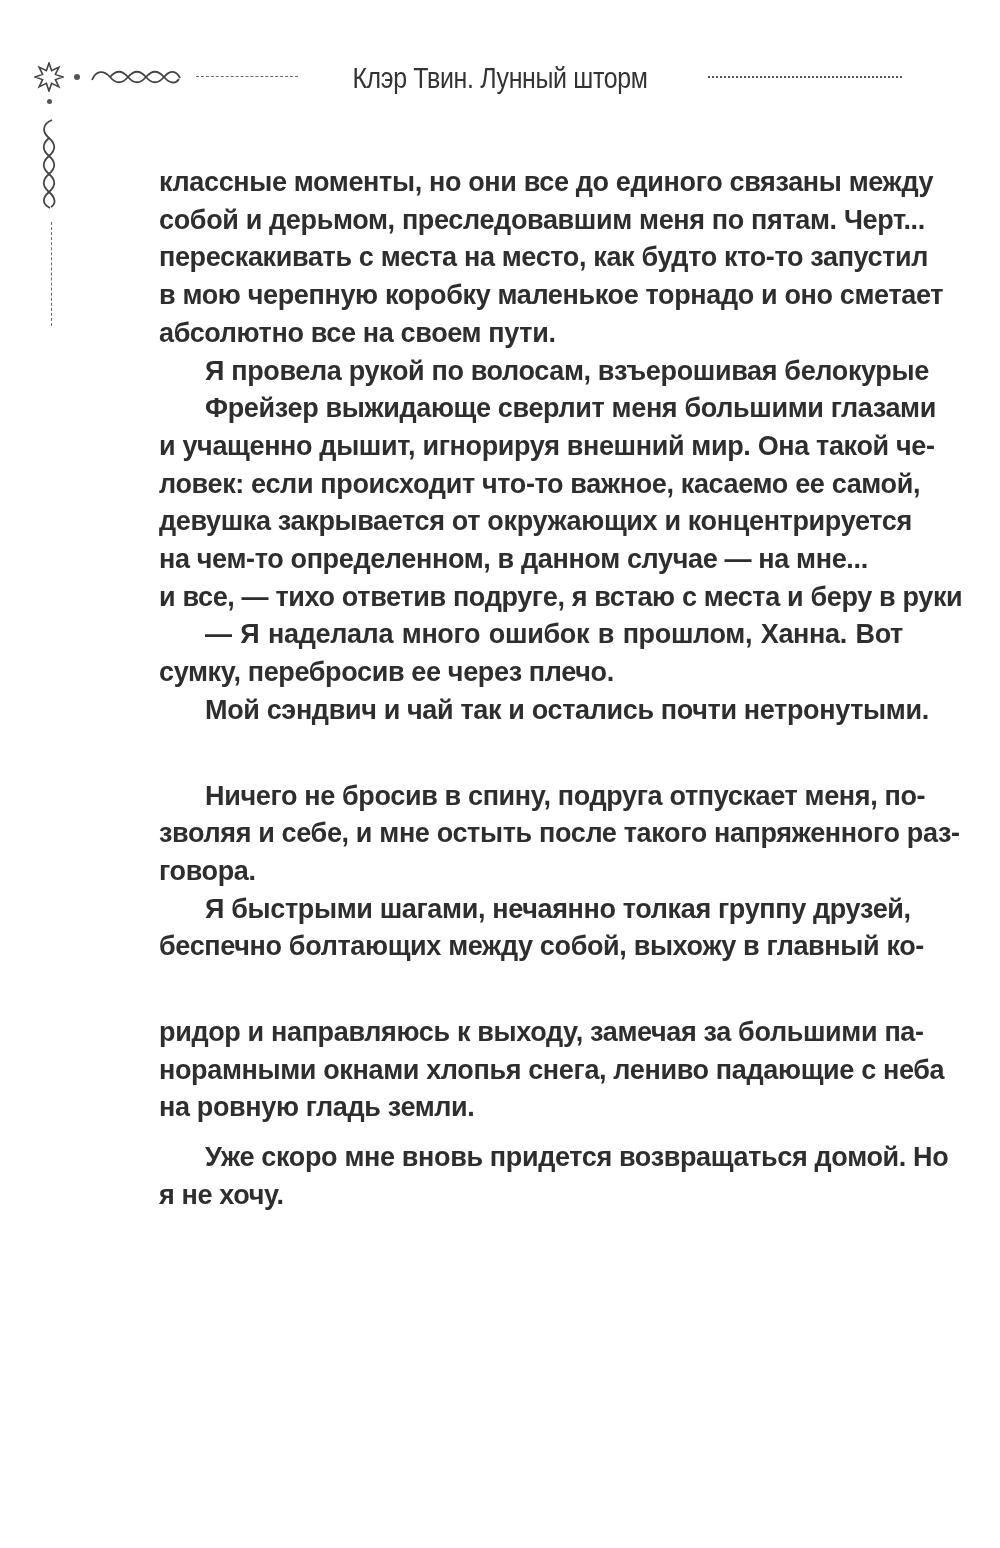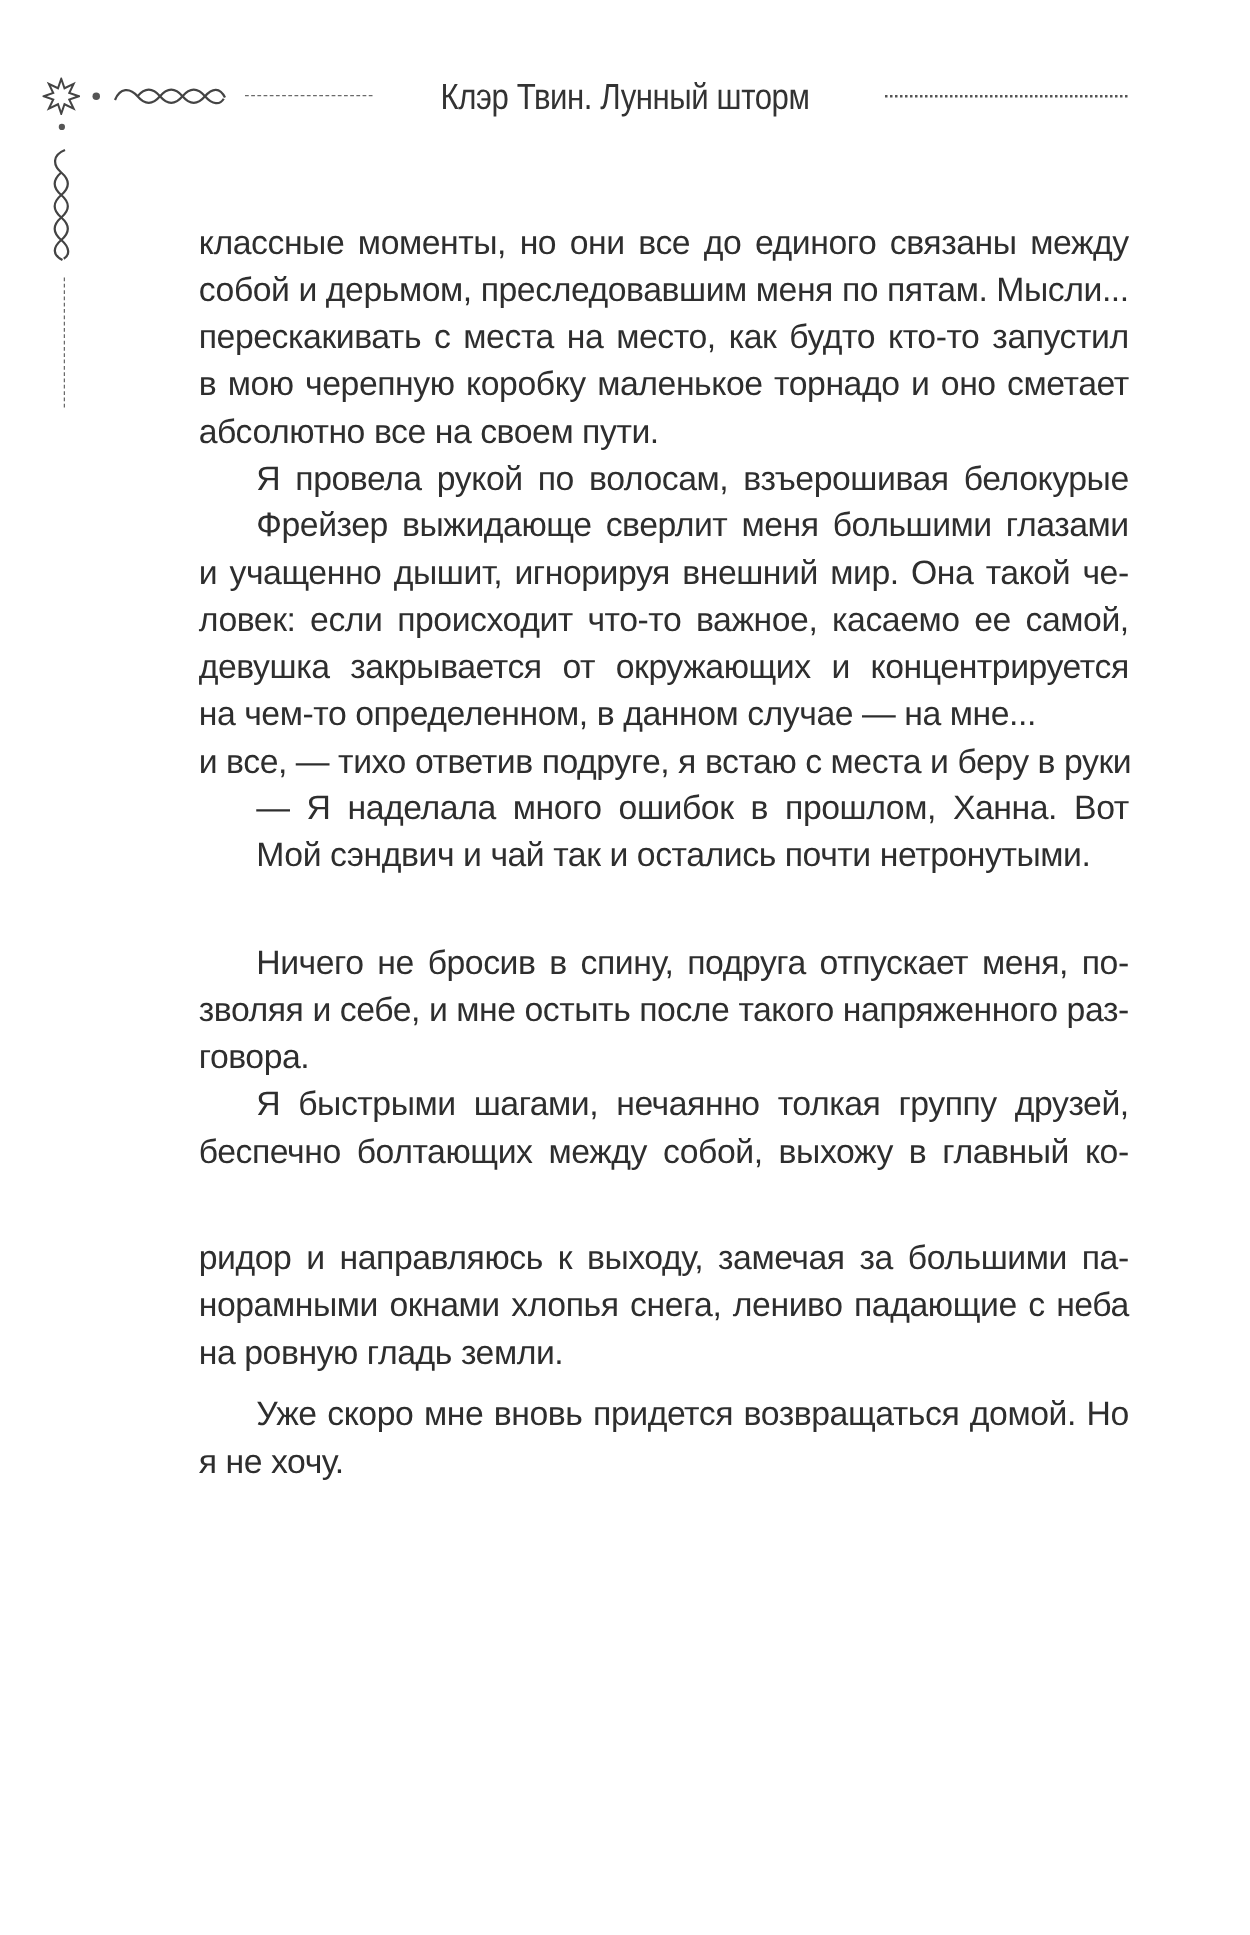--- a/index.html
+++ b/index.html
@@ -92,28 +92,29 @@
       left: 51px;
       top: 222px;
       width: 0;
       height: 104px;
       border-left: 1px dashed #6a6a6a;
     }
     
     .body-text {
       position: absolute;
       left: 113px;
-      top: 176px;
+      top: 164px;
       width: 790px;
       font-family: "Liberation Sans", sans-serif;
       font-size: 27px;
       line-height: 37.7px;
       color: #2e2e2e;
       text-align: justify;
       text-align-last: left;
+      font-weight: bold;
     }
     .body-text p {
       margin: 0;
       text-indent: 46px;
       letter-spacing: -0.35px;
     }
     .line { display: block; text-align: justify; text-align-last: justify; white-space: nowrap; }
     .line.last { text-align-last: left; }
     .line.indent { padding-left: 46px; }
   </style>
@@ -140,41 +141,42 @@
   <svg class="ornament-twist-v" viewBox="0 0 22 92">
     <path d="M14,2 C4,6 4,14 11,20 C18,26 18,32 11,38 C4,44 4,50 11,56 C18,62 18,68 11,74 C4,80 4,86 12,90" fill="none" stroke="#444" stroke-width="1.8"></path>
     <path d="M11,20 C4,26 4,32 11,38 C18,44 18,50 11,56 C4,62 4,68 11,74 C18,80 18,86 13,89" fill="none" stroke="#444" stroke-width="1.8"></path>
   </svg>
   <div class="rule-vertical"></div>
 
   <div class="body-text">
 
     <p>
       <span class="line" style="white-space: nowrap;">классные моменты, но они все до единого связаны между</span>
-      <span class="line" style="white-space: nowrap;">собой и дерьмом, преследовавшим меня по пятам. Мысли...</span>
+      <span class="line" style="white-space: nowrap;">собой и дерьмом, преследовавшим меня по пятам. Черт...</span>
       <span class="line" style="white-space: nowrap;">перескакивать с места на место, как будто кто-то запустил</span>
       <span class="line" style="white-space: nowrap;">в мою черепную коробку маленькое торнадо и оно сметает</span>
       <span class="line last" style="white-space: nowrap;">абсолютно все на своем пути.</span>
     </p>
 
     <p>
       <span class="line indent" style="white-space: nowrap;">Я провела рукой по волосам, взъерошивая белокурые</span>
     </p>
 
     <p>
       <span class="line indent" style="white-space: nowrap;">Фрейзер выжидающе сверлит меня большими глазами</span>
       <span class="line" style="white-space: nowrap;">и учащенно дышит, игнорируя внешний мир. Она такой че-</span>
       <span class="line" style="white-space: nowrap;">ловек: если происходит что-то важное, касаемо ее самой,</span>
       <span class="line" style="white-space: nowrap;">девушка закрывается от окружающих и концентрируется</span>
       <span class="line last" style="white-space: nowrap;">на чем-то определенном, в данном случае — на мне...</span>
     </p>
 
     <p>
       <span class="line" style="white-space: nowrap;">и все, — тихо ответив подруге, я встаю с места и беру в руки</span>
       <span class="line indent" style="white-space: nowrap;">— Я наделала много ошибок в прошлом, Ханна. Вот</span>
+      <span class="line last" style="white-space: nowrap;">сумку, перебросив ее через плечо.</span>
     </p>
 
     <p>
       <span class="line indent last" style="white-space: nowrap;">Мой сэндвич и чай так и остались почти нетронутыми.</span>
     </p>
 
     <p>
       <span class="line indent" style="white-space: nowrap; margin-top: 48px;">Ничего не бросив в спину, подруга отпускает меня, по-</span>
       <span class="line" style="white-space: nowrap;">зволяя и себе, и мне остыть после такого напряженного раз-</span>
       <span class="line last" style="white-space: nowrap;">говора.</span>

